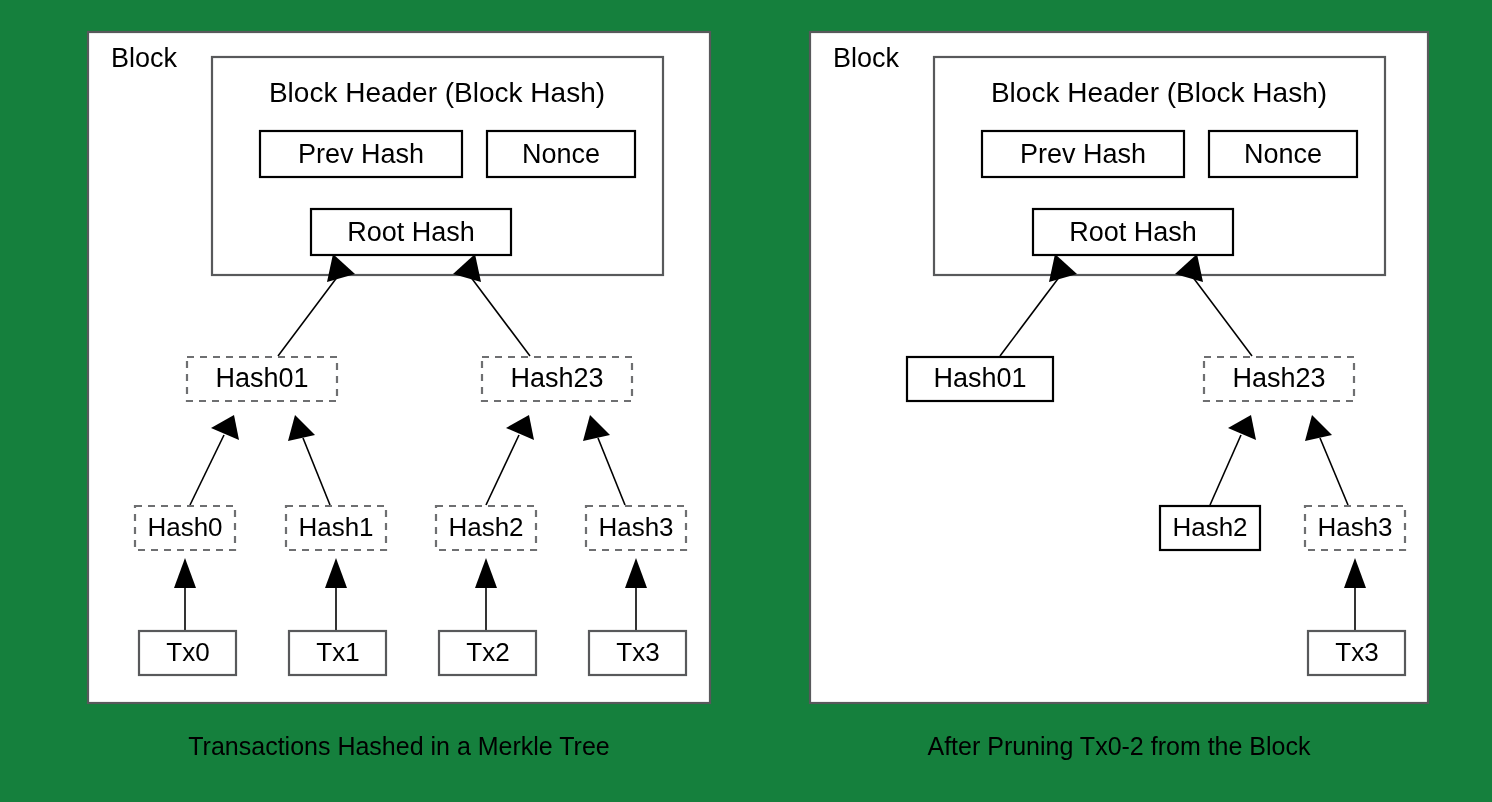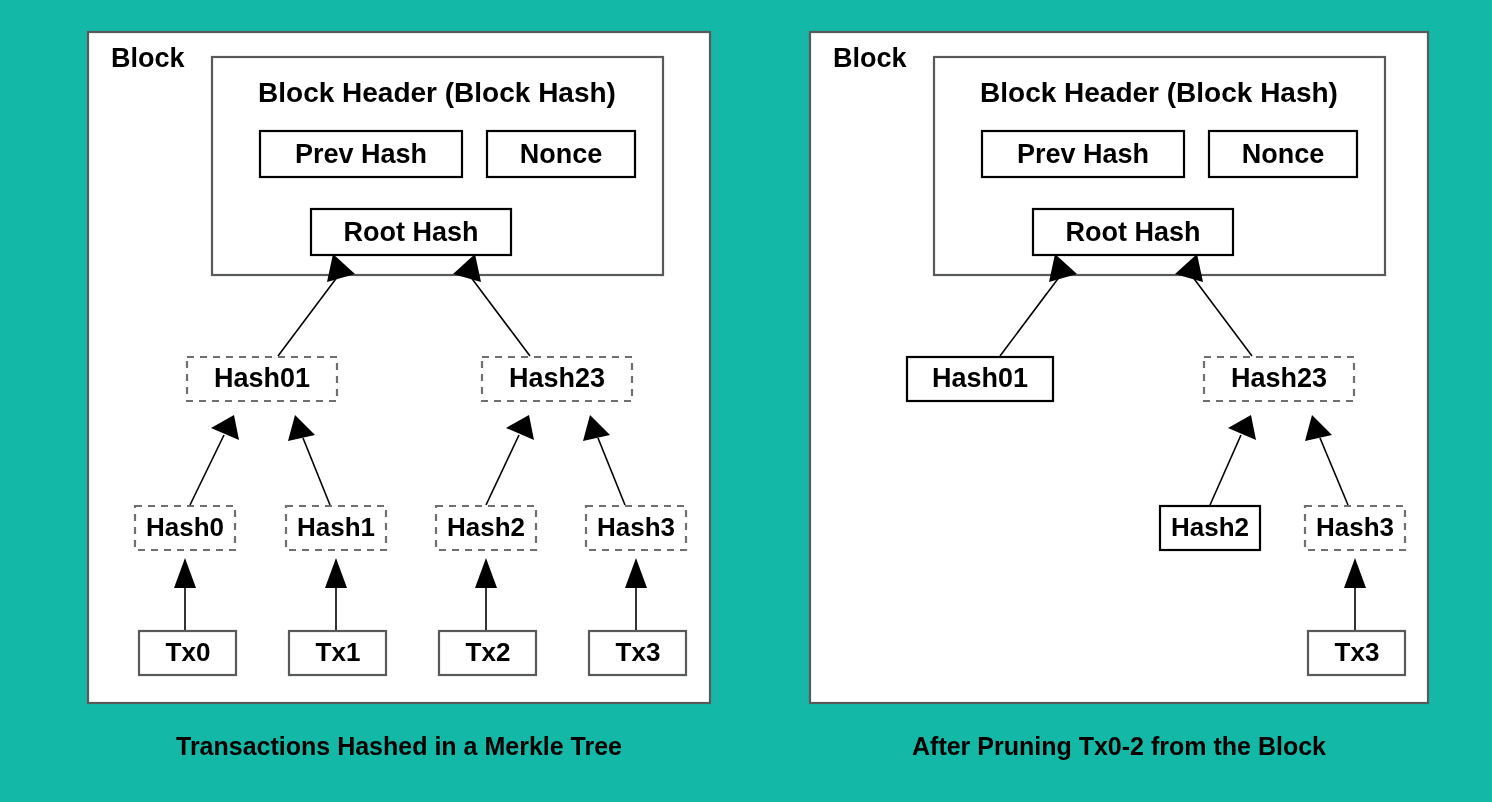--- a/index.html
+++ b/index.html
@@ -11,22 +11,21 @@
     width: 1492px;
     height: 802px;
     font-family: "Liberation Sans", sans-serif;
     color: #000000;
     overflow: hidden;
   }
   #stage {
     position: relative;
     width: 1492px;
     height: 802px;
-    background: #14b8a6;
-    font-weight: bold;
+    background: #15803d;
   }
   svg.diagram {
     position: absolute;
     left: 0;
     top: 0;
     width: 1492px;
     height: 802px;
   }
   .panel-frame {
     fill: #ffffff;

